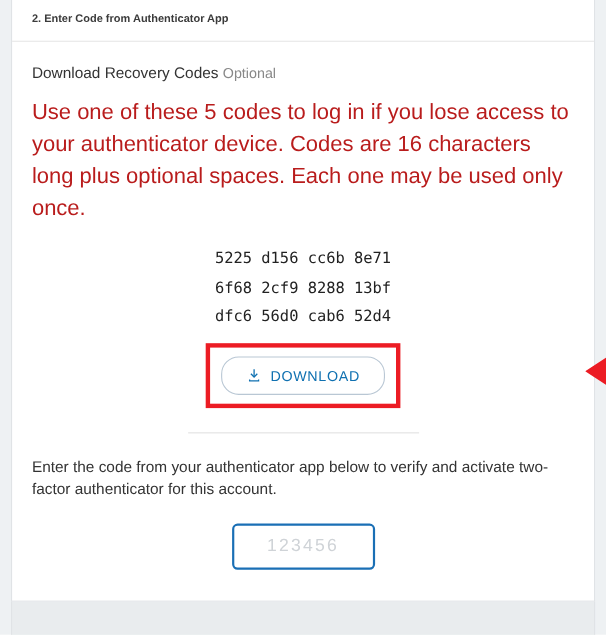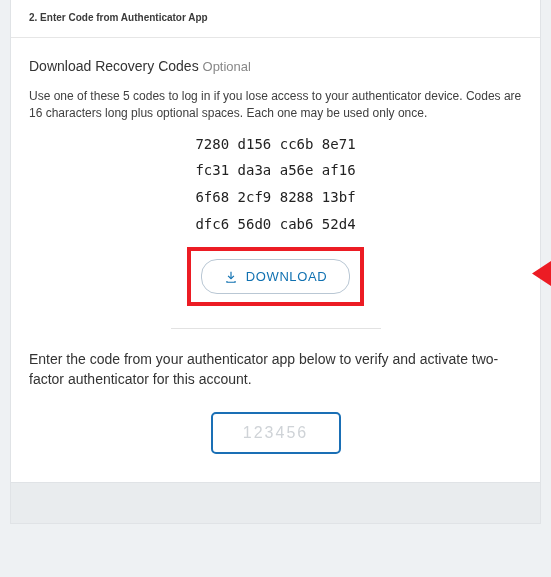--- a/index.html
+++ b/index.html
@@ -33,24 +33,24 @@
     .subhead {
       font-size: 14px;
       color: #333;
       margin-bottom: 14px;
     }
     .subhead .opt {
       color: #888;
       font-size: 13px;
     }
     .desc {
-      font-size: 12px;
-      color: #404040;
+      font-size: 20px;
+      color: #b91c1c;
       line-height: 1.45;
-      margin-bottom: 8px;
+      margin-bottom: 18px;
     }
     .codes-wrap {
       display: flex;
       justify-content: center;
       margin-bottom: 6px;
     }
     .codes {
       font-family: "Consolas", "Menlo", monospace;
       font-size: 14px;
       color: #222;
@@ -138,22 +138,21 @@
   </div>
   <div class="body">
     <div class="subhead">
       <span>Download Recovery Codes</span>
       <span class="opt">Optional</span>
     </div>
     <p class="desc">Use one of these 5 codes to log in if you lose access to your authenticator device. Codes are 16 characters long plus optional spaces. Each one may be used only once.</p>
 
     <div class="codes-wrap">
       <div class="codes">
-        <div>7280 d156 cc6b 8e71</div>
-        <div>fc31 da3a a56e af16</div>
+        <div>5225 d156 cc6b 8e71</div>
         <div>6f68 2cf9 8288 13bf</div>
         <div>dfc6 56d0 cab6 52d4</div>
       </div>
     </div>
 
     <div class="highlight-row">
       <span class="highlight-box">
         <button class="dl-btn">
           <span>
             <svg width="14" height="14" viewBox="0 0 24 24" fill="none" stroke="#1071b1" stroke-width="2">

